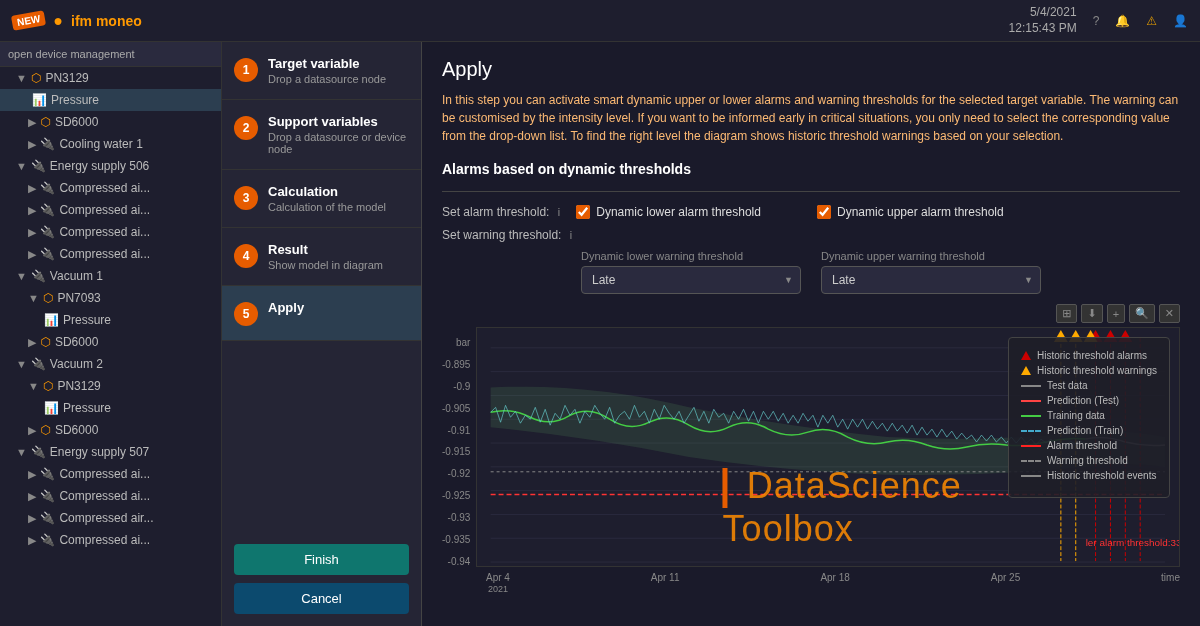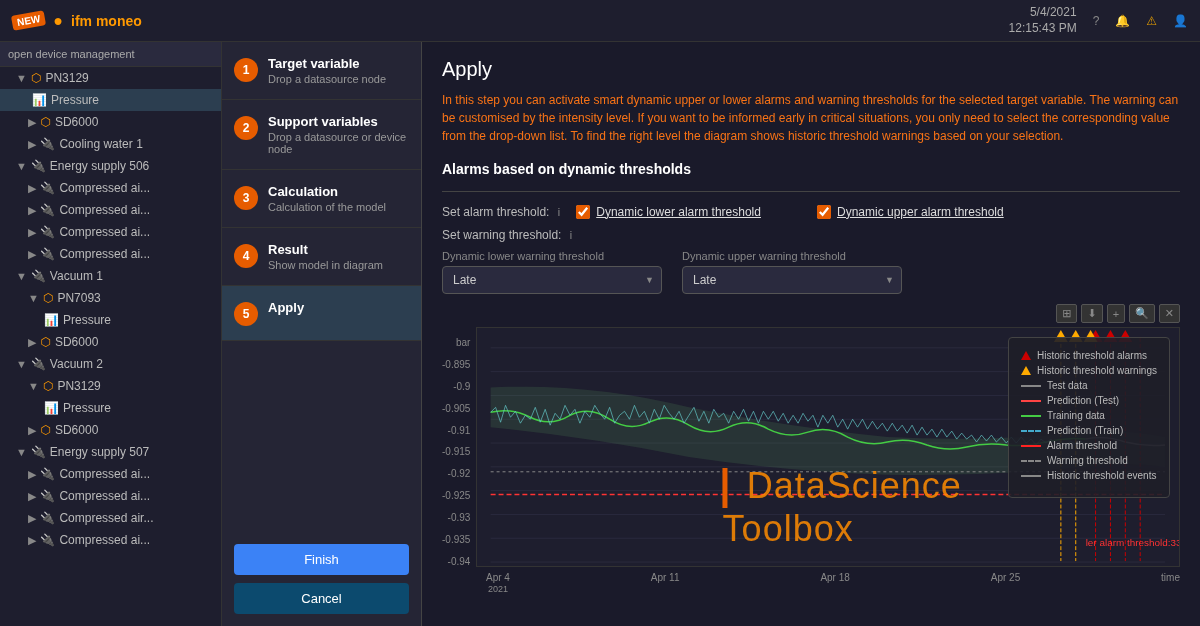--- a/index.html
+++ b/index.html
@@ -29,33 +29,33 @@
 
     
     .wizard-panel { width: 200px; background: #252535; border-right: 1px solid #444; display: flex; flex-direction: column; flex-shrink: 0; }
     .wizard-step { padding: 14px 12px; border-bottom: 1px solid #333; display: flex; align-items: flex-start; gap: 10px; cursor: pointer; }
     .wizard-step.active { background: #2c3e50; }
     .step-badge { width: 24px; height: 24px; border-radius: 50%; background: #e65c00; color: white; font-weight: bold; font-size: 12px; display: flex; align-items: center; justify-content: center; flex-shrink: 0; margin-top: 2px; }
     .step-content { flex: 1; }
     .step-title { color: #fff; font-weight: bold; font-size: 13px; margin-bottom: 2px; }
     .step-subtitle { color: #999; font-size: 11px; }
     .wizard-buttons { margin-top: auto; padding: 12px; display: flex; flex-direction: column; gap: 8px; }
-    .btn-finish { background: #3b82f6; color: #fff; border: none; padding: 8px 16px; border-radius: 4px; cursor: pointer; font-size: 13px; }
+    .btn-finish { background: #0f766e; color: #fff; border: none; padding: 8px 16px; border-radius: 4px; cursor: pointer; font-size: 13px; }
     .btn-cancel { background: #0c4a6e; color: #fff; border: none; padding: 8px 16px; border-radius: 4px; cursor: pointer; font-size: 13px; }
 
     
     .content-panel { flex: 1; background: #1a1a2a; overflow-y: auto; padding: 16px 20px; }
     .content-title { font-size: 20px; color: #fff; margin-bottom: 10px; font-weight: 400; }
-    .content-desc { font-size: 12px; color: #f97316; line-height: 1.5; margin-bottom: 16px; }
+    .content-desc { font-size: 12px; color: #fdba74; line-height: 1.5; margin-bottom: 16px; }
     .section-title { font-size: 14px; color: #fff; font-weight: bold; margin-bottom: 12px; border-bottom: 1px solid #444; padding-bottom: 14px; }
     .info-icon { color: #888; font-size: 11px; }
 
     .checkbox-group { display: flex; align-items: center; gap: 6px; margin-right: 32px; }
     .checkbox-group input[type=checkbox] { accent-color: #e65c00; width: 14px; height: 14px; }
-    .checkbox-group label { color: #ddd; font-size: 12px; text-decoration: underline; }
+    .checkbox-group label { color: #ddd; font-size: 12px; }
     .threshold-group { display: flex; flex-direction: column; gap: 4px; }
     .threshold-label { font-size: 11px; color: #888; }
 
     .select-box { background: #2a2a3e; color: #ccc; border: 1px solid #555; border-radius: 4px; padding: 6px 28px 6px 10px; font-size: 12px; appearance: none; cursor: pointer; width: 220px; }
     .chart-legend { position: absolute; top: 10px; right: 10px; background: rgba(30,30,40,0.9); border: 1px solid #444; padding: 12px; border-radius: 4px; font-size: 10px; }
     .legend-item { display: flex; align-items: center; gap: 6px; margin-bottom: 4px; color: #bbb; }
     .chart-btn { background: #333; color: #888; border: 1px solid #555; padding: 2px 5px; border-radius: 2px; cursor: pointer; font-size: 11px; }
 
     .watermark { position: absolute; bottom: 20px; left: 50%; transform: translateX(-30%); font-size: 36px; font-weight: normal; color: rgba(255,140,0,0.85); letter-spacing: 1px; pointer-events: none; }
     .watermark-bar { display: inline-block; width: 5px; height: 40px; background: #e65c00; margin-right: 8px; vertical-align: middle; }
@@ -268,21 +268,21 @@
           <input type="checkbox" checked="" id="upper-alarm" style="">
           <label for="upper-alarm">Dynamic upper alarm threshold</label>
         </div>
       </div>
     </div>
 
     <div class="set-threshold-row">
       <span class="alarm-thresholds-label">Set warning threshold:</span>
       <span class="info-icon" title="Info">ℹ</span>
     </div>
-    <div style="display:flex;gap:20px;margin-bottom:10px;">
+    <div style="display:flex;gap:20px;margin-bottom:10px;justify-content:center;">
       <div class="threshold-group">
         <span class="threshold-label">Dynamic lower warning threshold</span>
         <div class="select-wrapper">
           <select class="select-box">
             <option>Early</option>
             <option selected="">Late</option>
             <option>Very Late</option>
           </select>
         </div>
       </div>

